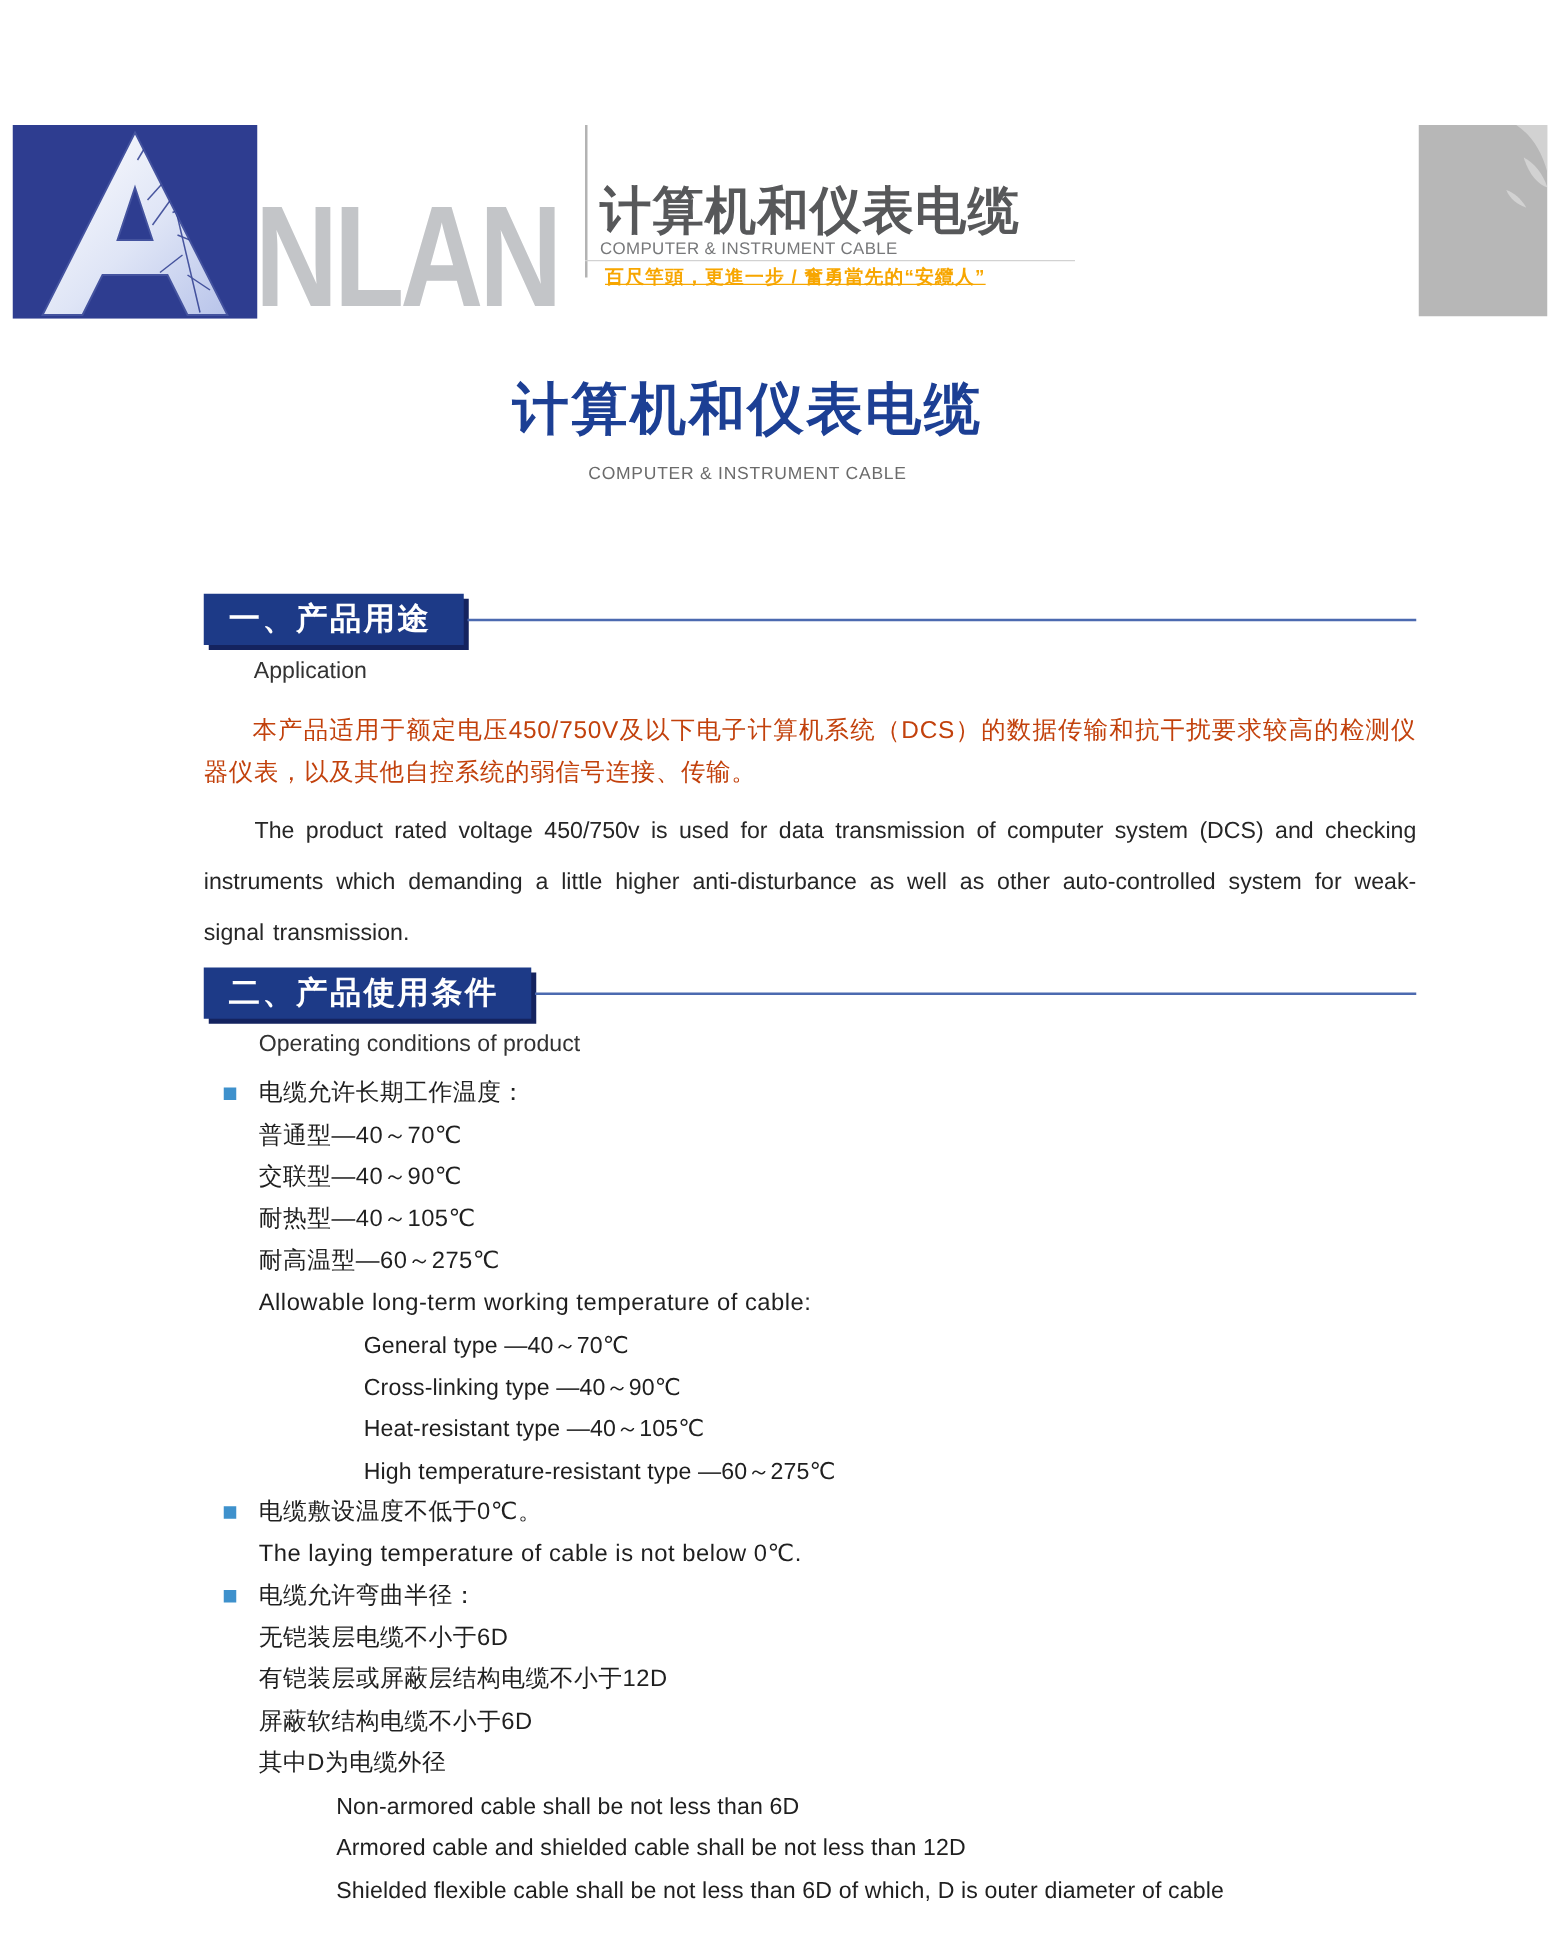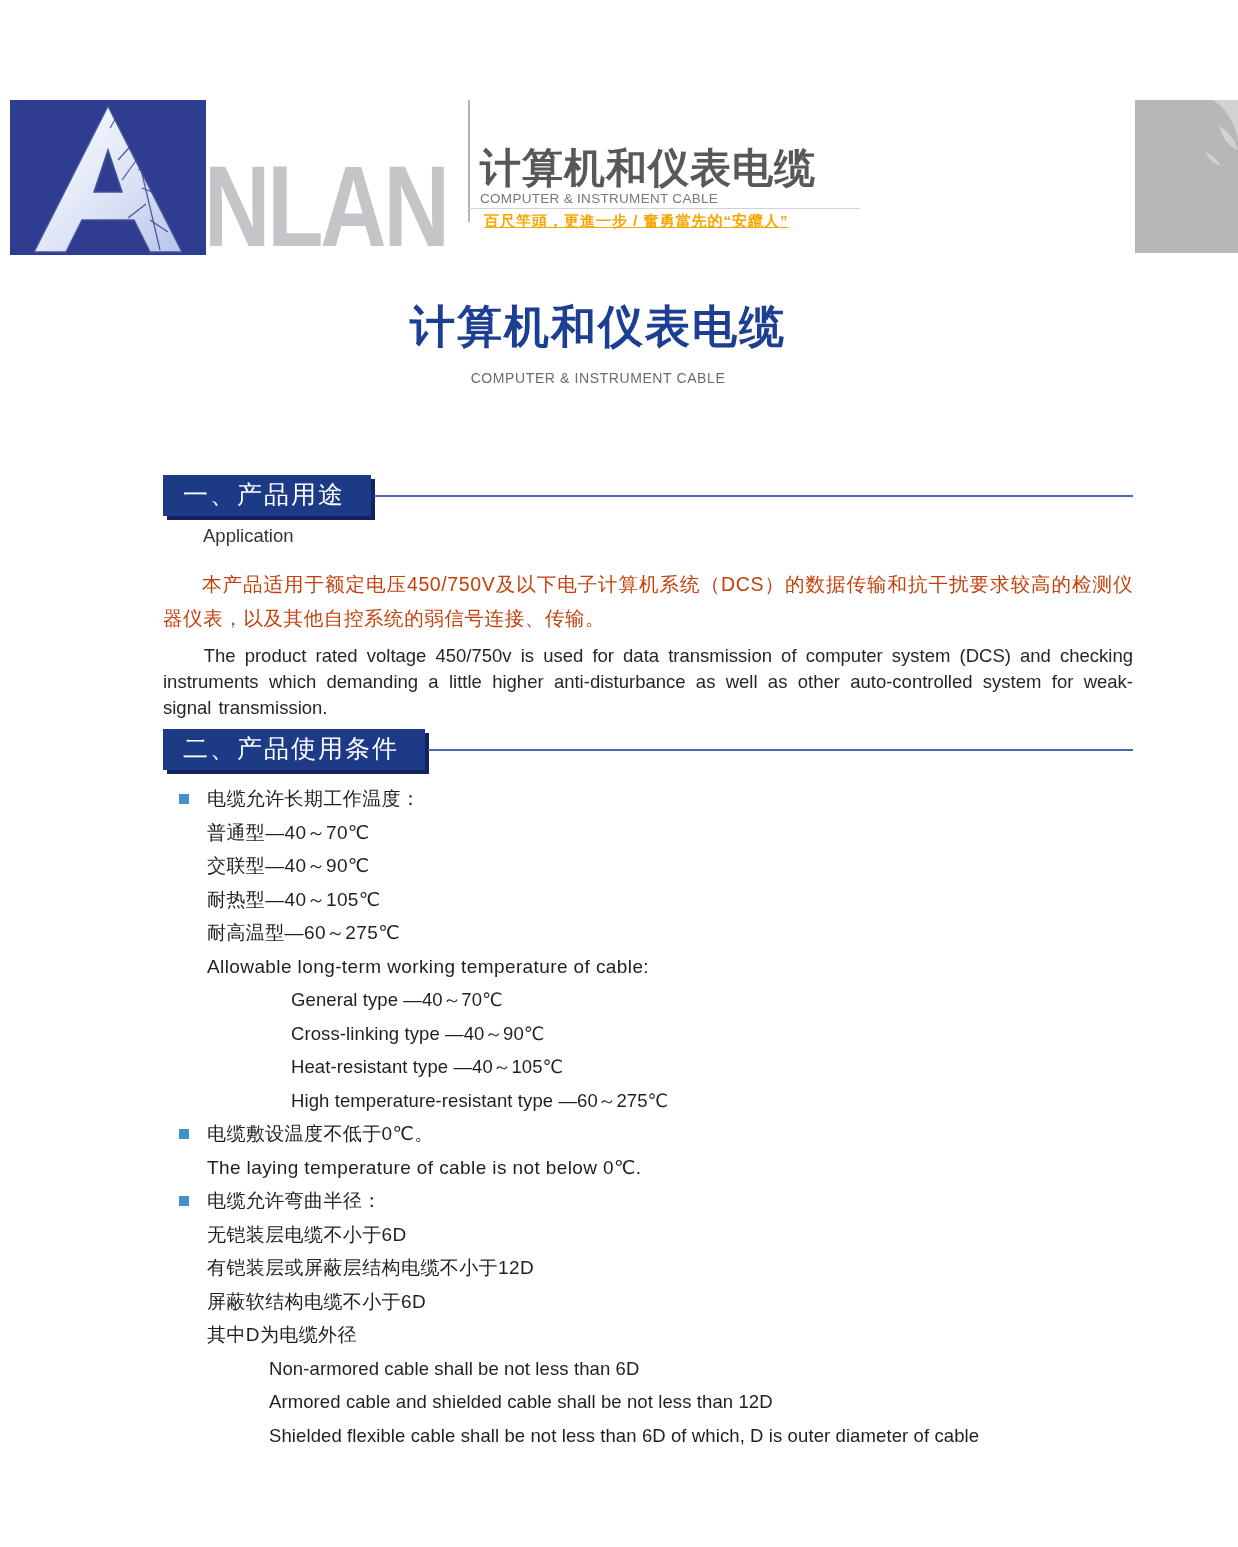--- a/index.html
+++ b/index.html
@@ -34,34 +34,34 @@
   
   .hero{position:absolute;left:0;top:297px;width:1196px;text-align:center;}
   .hero-cn{font-size:45px;font-weight:bold;color:#1c3f94;letter-spacing:2px;}
   .hero-en{margin-top:13px;font-size:14px;color:#6b6b6b;letter-spacing:0.6px;}
 
   
   .content{position:absolute;left:163px;top:475px;width:970px;}
 
   .sec-row{display:flex;align-items:center;}
   .sec-box{
-    background:#1d3a87;color:#ffffff;font-size:25px;font-weight:normal;
+    background:#1d3a87;color:#ffffff;font-size:25px;font-weight:bold;
     letter-spacing:2px;padding:3px 26px 5px 20px;white-space:nowrap;
     box-shadow:4px 4px 0 #14235f;
   }
   .sec-rule{flex:1;height:2px;background:#4c6ab0;margin-left:3px;}
 
   .sub-label{margin-top:9px;padding-left:40px;font-size:18.5px;color:#333333;}
 
   .para-cn{
     margin-top:20px;font-size:19.5px;color:#c2410c;line-height:34px;
     text-indent:2em;letter-spacing:0.6px;text-align:justify;
   }
   .para-en{
-    margin-top:8px;font-size:18.5px;color:#262626;line-height:26px;
+    margin-top:8px;font-size:18.5px;color:#262626;line-height:41px;
     text-indent:2.2em;text-align:justify;word-spacing:2px;
   }
 
   .sec2-gap{margin-top:9px;}
   .cond-list{margin-top:12px;}
   .cond-row{position:relative;padding-left:44px;line-height:33.5px;font-size:19px;
     letter-spacing:0.4px;white-space:nowrap;color:#1f1f1f;}
   .cond-row.indent1{padding-left:106px;font-size:18.5px;letter-spacing:0.1px;}
   .cond-row.indent2{padding-left:128px;font-size:18.5px;letter-spacing:0.1px;}
   .cond-row .bullet{
@@ -129,20 +129,21 @@
   </div>
   <div class="sub-label">Application</div>
 
   <div class="para-cn">本产品适用于额定电压450/750V及以下电子计算机系统（DCS）的数据传输和抗干扰要求较高的检测仪器仪表，以及其他自控系统的弱信号连接、传输。</div>
   <div class="para-en">The product rated voltage 450/750v is used for data transmission of computer system (DCS) and checking instruments which demanding a little higher anti-disturbance as well as other auto-controlled system for weak-signal transmission.</div>
 
   <div class="sec-row sec2-gap" style="margin-top:8px;">
     <div class="sec-box">二、产品使用条件</div>
     <div class="sec-rule"></div>
   </div>
+  <div class="sub-label" style="padding-left:44px;">Operating conditions of product</div>
 
   <div class="cond-list">
       <div class="cond-row bullet"><span class="bullet"></span><span>电缆允许长期工作温度：</span></div>
       <div class="cond-row plain"><span>普通型—40～70℃</span></div>
       <div class="cond-row plain"><span>交联型—40～90℃</span></div>
       <div class="cond-row plain"><span>耐热型—40～105℃</span></div>
       <div class="cond-row plain"><span>耐高温型—60～275℃</span></div>
       <div class="cond-row plain"><span>Allowable long-term working temperature of cable:</span></div>
       <div class="cond-row indent2"><span>General type —40～70℃</span></div>
       <div class="cond-row indent2"><span>Cross-linking type —40～90℃</span></div>

